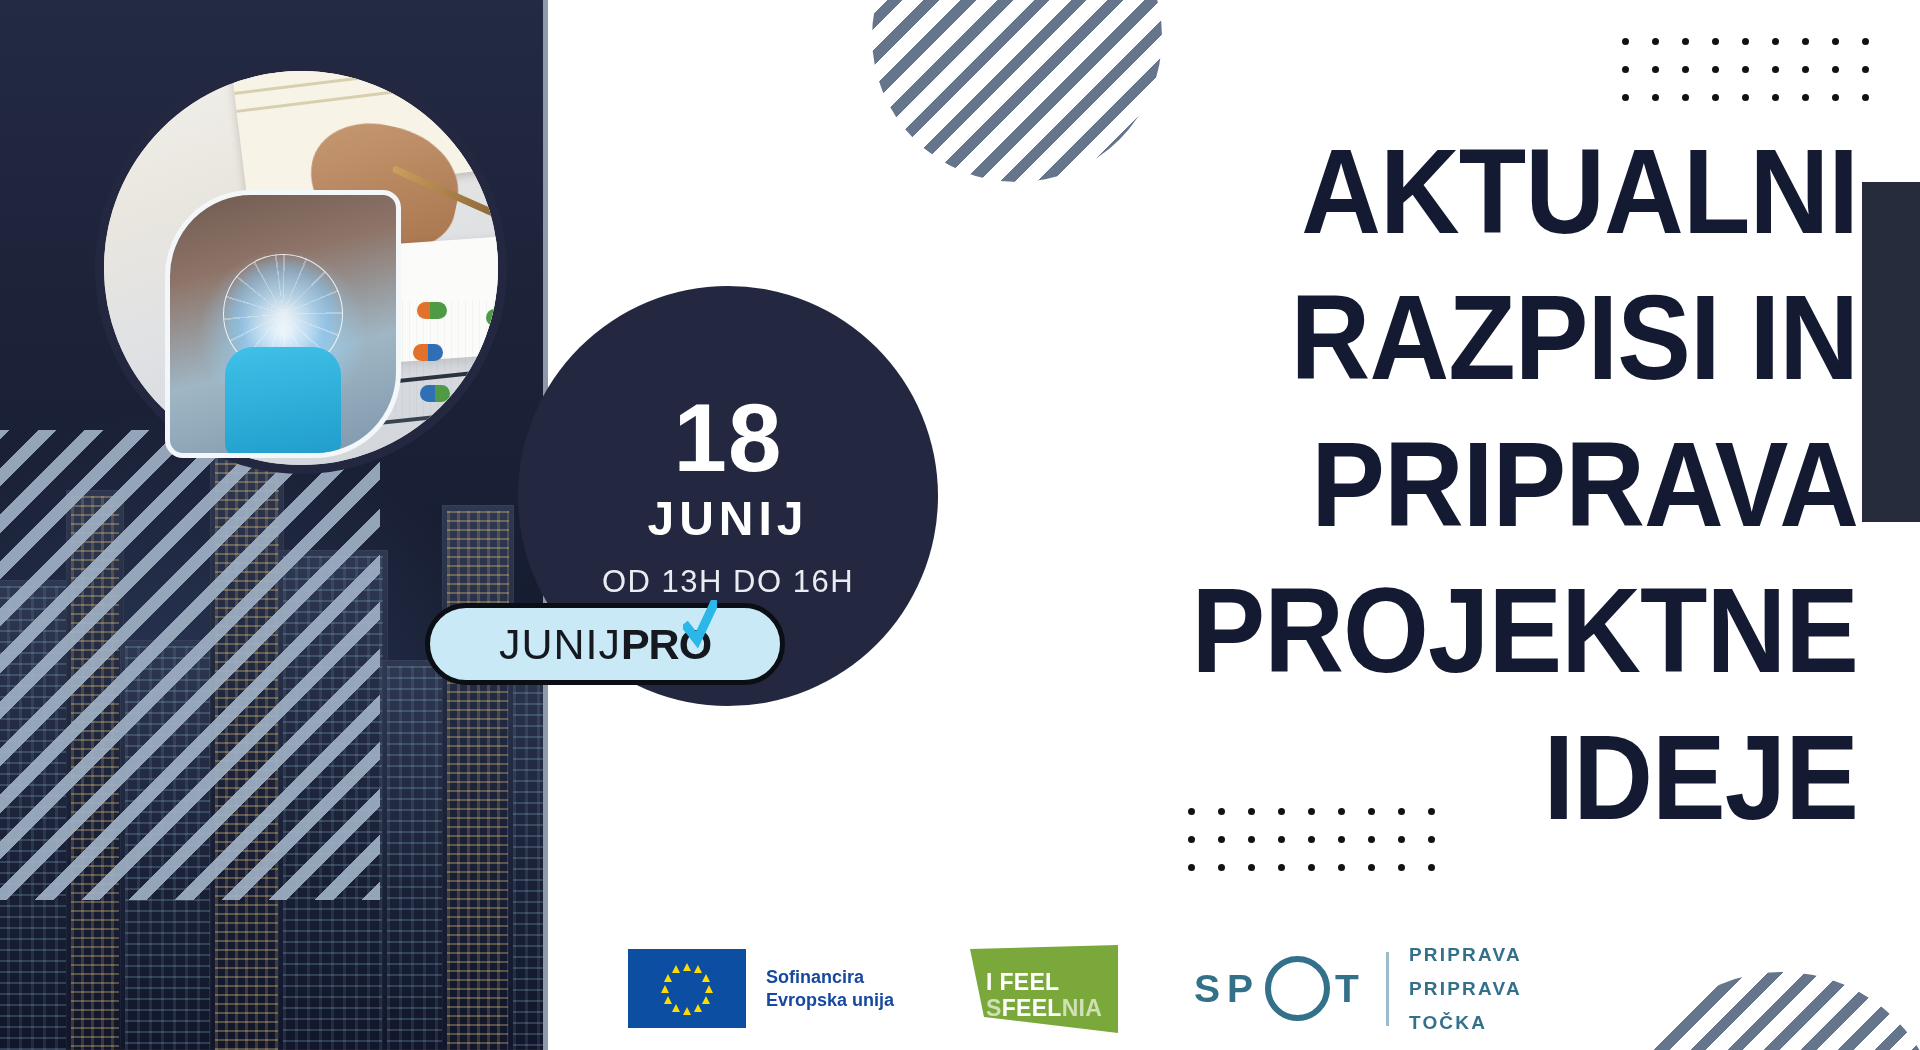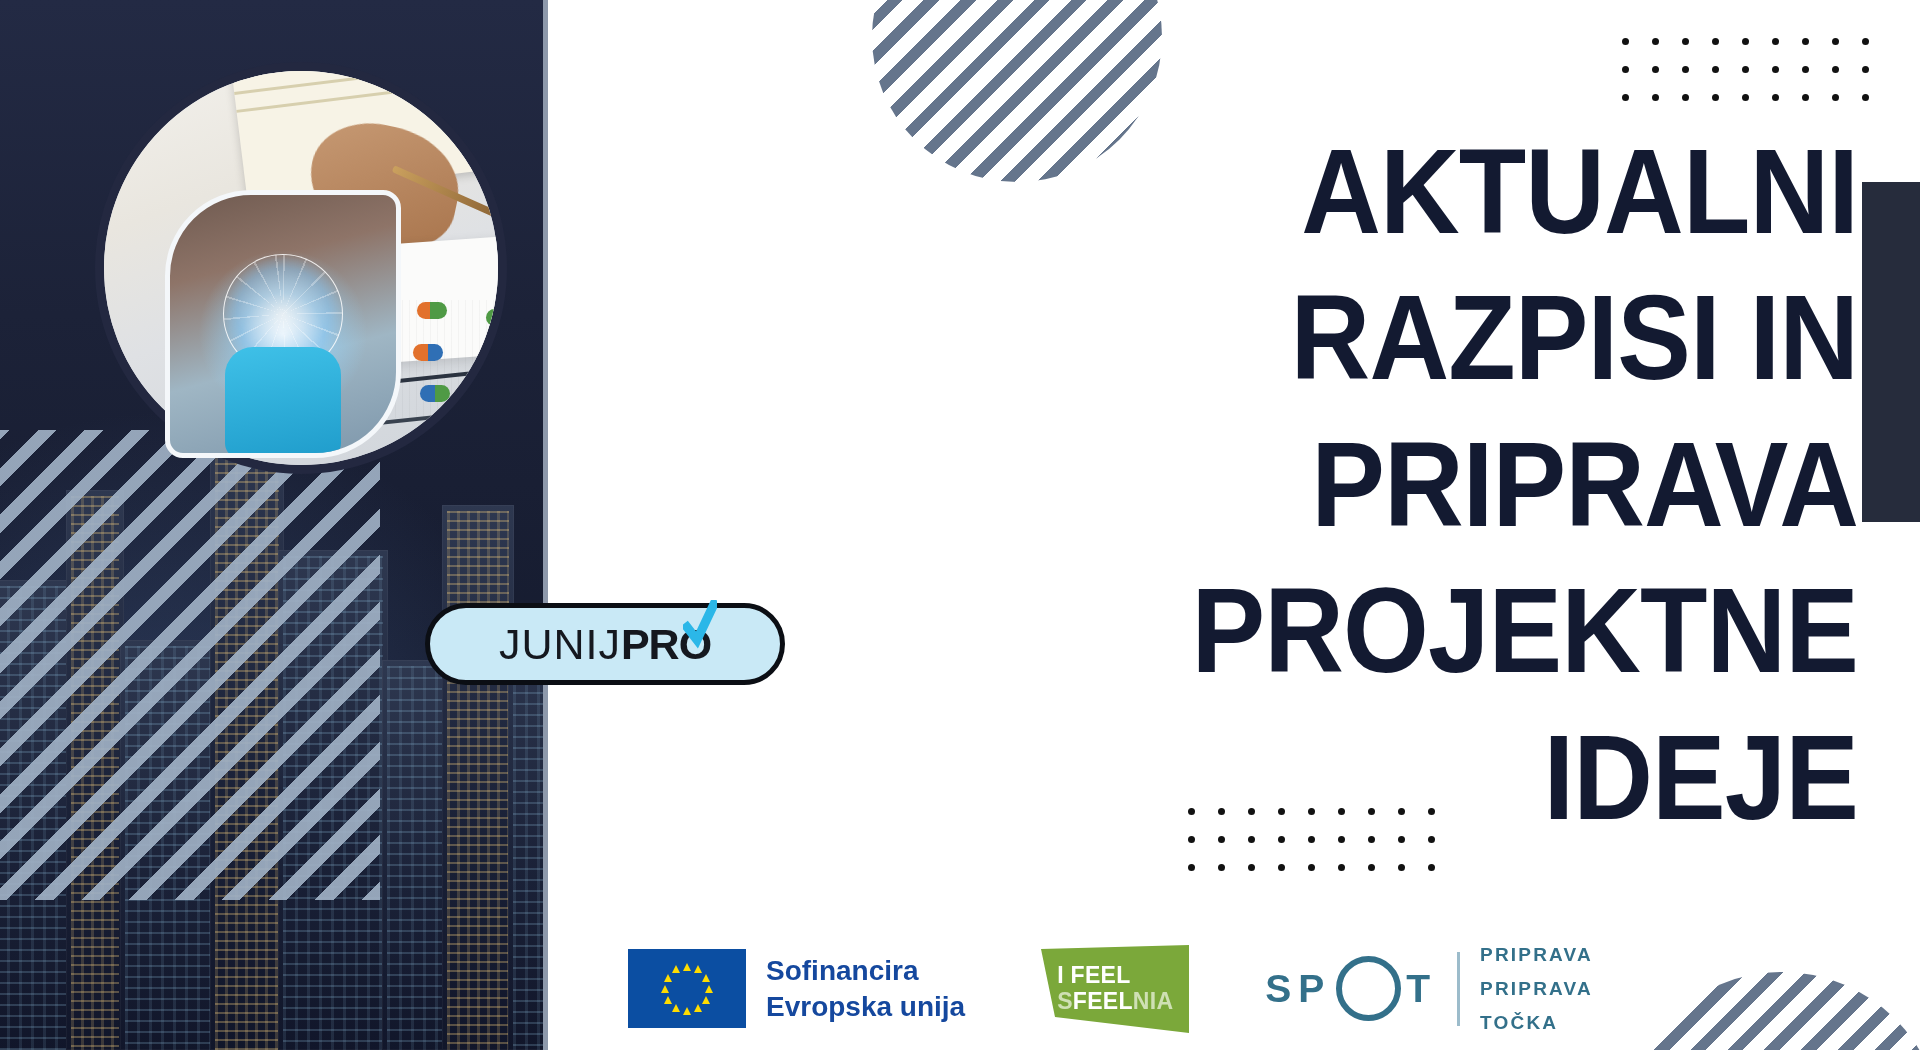--- a/index.html
+++ b/index.html
@@ -87,24 +87,24 @@
   .dark-rect{position:absolute;left:1862px;top:182px;width:70px;height:340px;background:#262c3c;}
   .dotgrid{position:absolute;}
   .dotgrid i{position:absolute;width:7px;height:7px;border-radius:50%;background:#121212;}
 
   
   .footer{position:absolute;left:628px;top:938px;display:flex;align-items:center;gap:74px;}
   .eu{display:flex;align-items:center;gap:20px;}
   .eu-flag{position:relative;width:118px;height:79px;background:#0b4ea2;}
   .eu-flag i{position:absolute;width:0;height:0;border-left:4.2px solid transparent;border-right:4.2px solid transparent;
     border-bottom:8.4px solid #ffdc00;}
-  .eu-text{color:#15489e;font-size:28px;font-weight:bold;line-height:1.28;}
+  .eu-text{color:#15489e;font-size:18px;font-weight:bold;line-height:1.28;}
   .ifs{position:relative;width:152px;height:88px;}
   .ifs svg{position:absolute;inset:0;}
-  .ifs-t{position:absolute;left:18px;top:17px;font-size:23px;font-weight:bold;line-height:1.13;letter-spacing:.3px;}
+  .ifs-t{position:absolute;left:18px;top:24px;font-size:23px;font-weight:bold;line-height:1.13;letter-spacing:.3px;}
   .ifs-w{color:#ffffff;}
   .ifs-p{color:#cfe0b4;}
   .spot{display:flex;align-items:center;gap:20px;color:#33708a;}
   .spot-mark{display:flex;align-items:center;font-size:39px;font-weight:bold;letter-spacing:7px;}
   .spot-o{display:inline-block;width:53px;height:53px;border:6px solid #33708a;border-radius:50%;margin:0 5px;}
   .spot-div{width:3px;height:74px;background:#9cbccb;}
   .spot-lines{font-size:19px;font-weight:bold;line-height:1.78;letter-spacing:2.2px;color:#33708a;}
 </style>
 </head>
 <body>
@@ -148,20 +148,25 @@
     </div>
   </div>
 
   <div class="photo-bulb">
     <div class="bulb-glow"></div>
     <div class="bulb-net"></div>
     <div class="bulb-base"></div>
     <div class="bulb-hand"></div>
   </div>
 
+  <div class="date-circle">
+    <div class="date-day">18</div>
+    <div class="date-month">JUNIJ</div>
+    <div class="date-time">OD 13H DO 16H</div>
+  </div>
 
   <div class="tikopro">
     <div class="tp-text">
       <span class="tp-thin">JUNIJ</span><span class="tp-bold">PRO</span>
       <svg class="tp-check" viewBox="0 0 34 52">
         <path d="M4 27 L14 40 L31 4" fill="none" stroke="#2bb7e8" stroke-width="9" stroke-linecap="square"></path>
       </svg>
     </div>
   </div>
 

